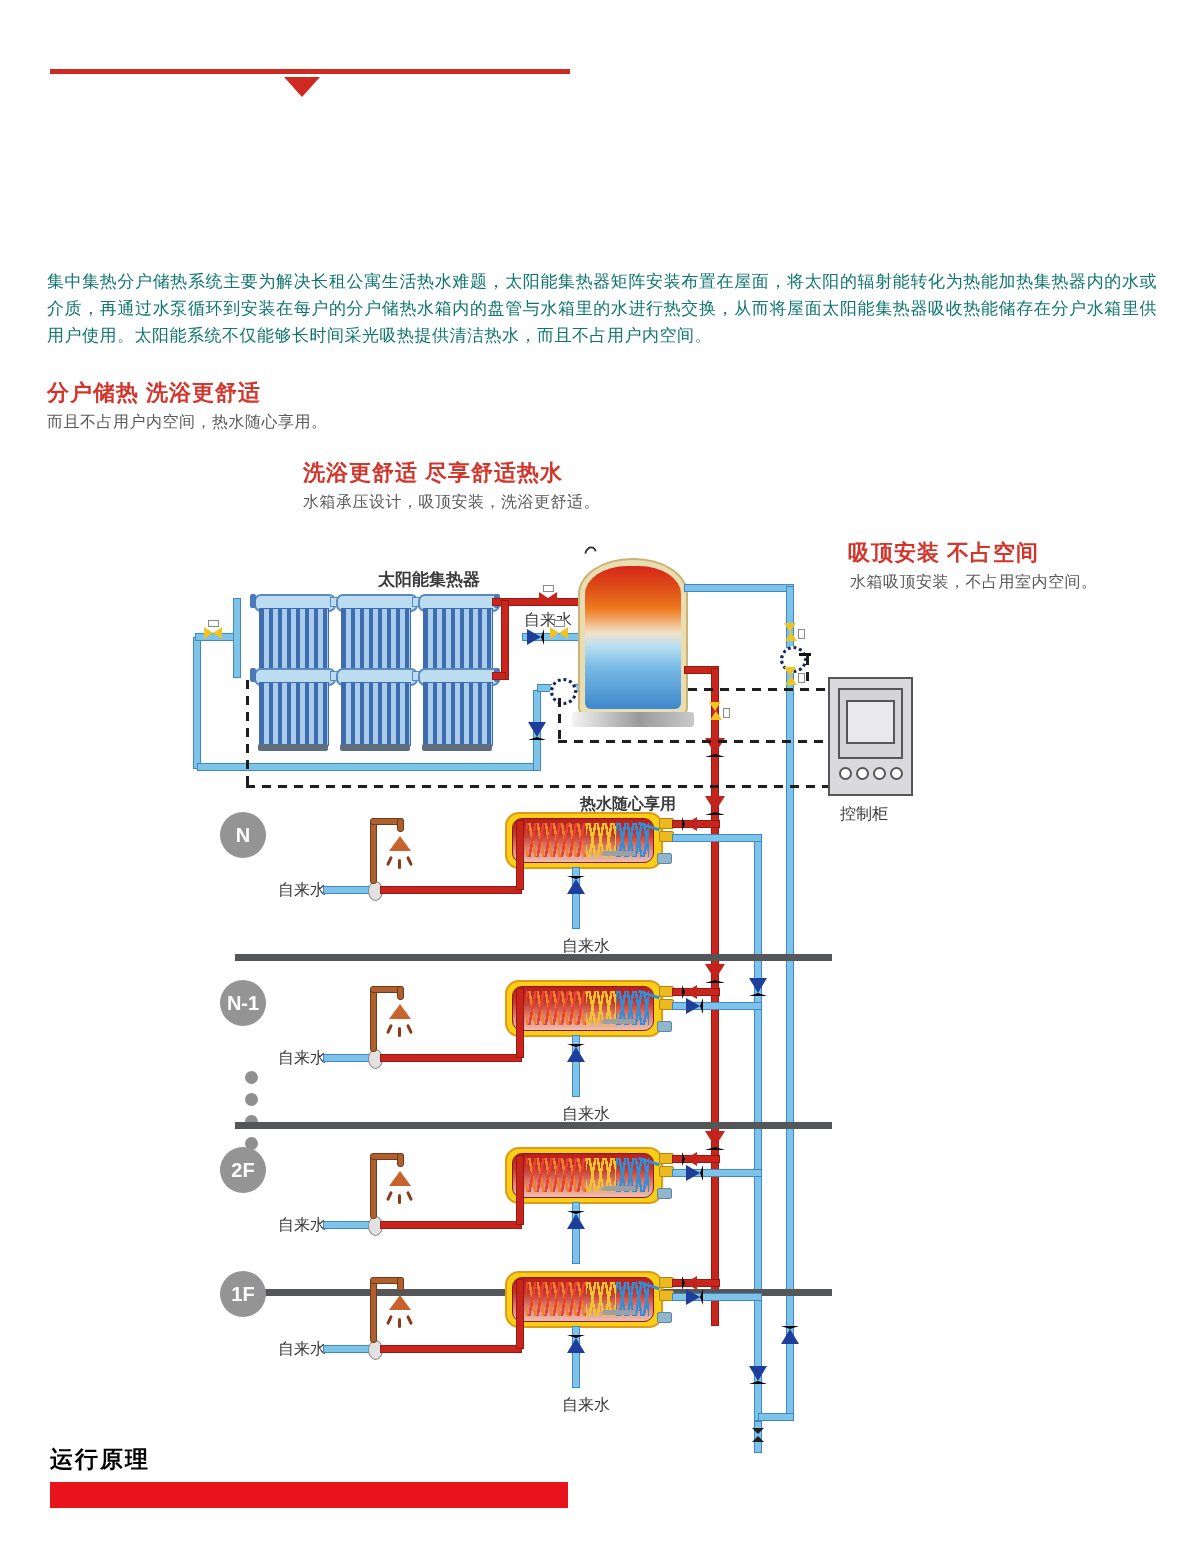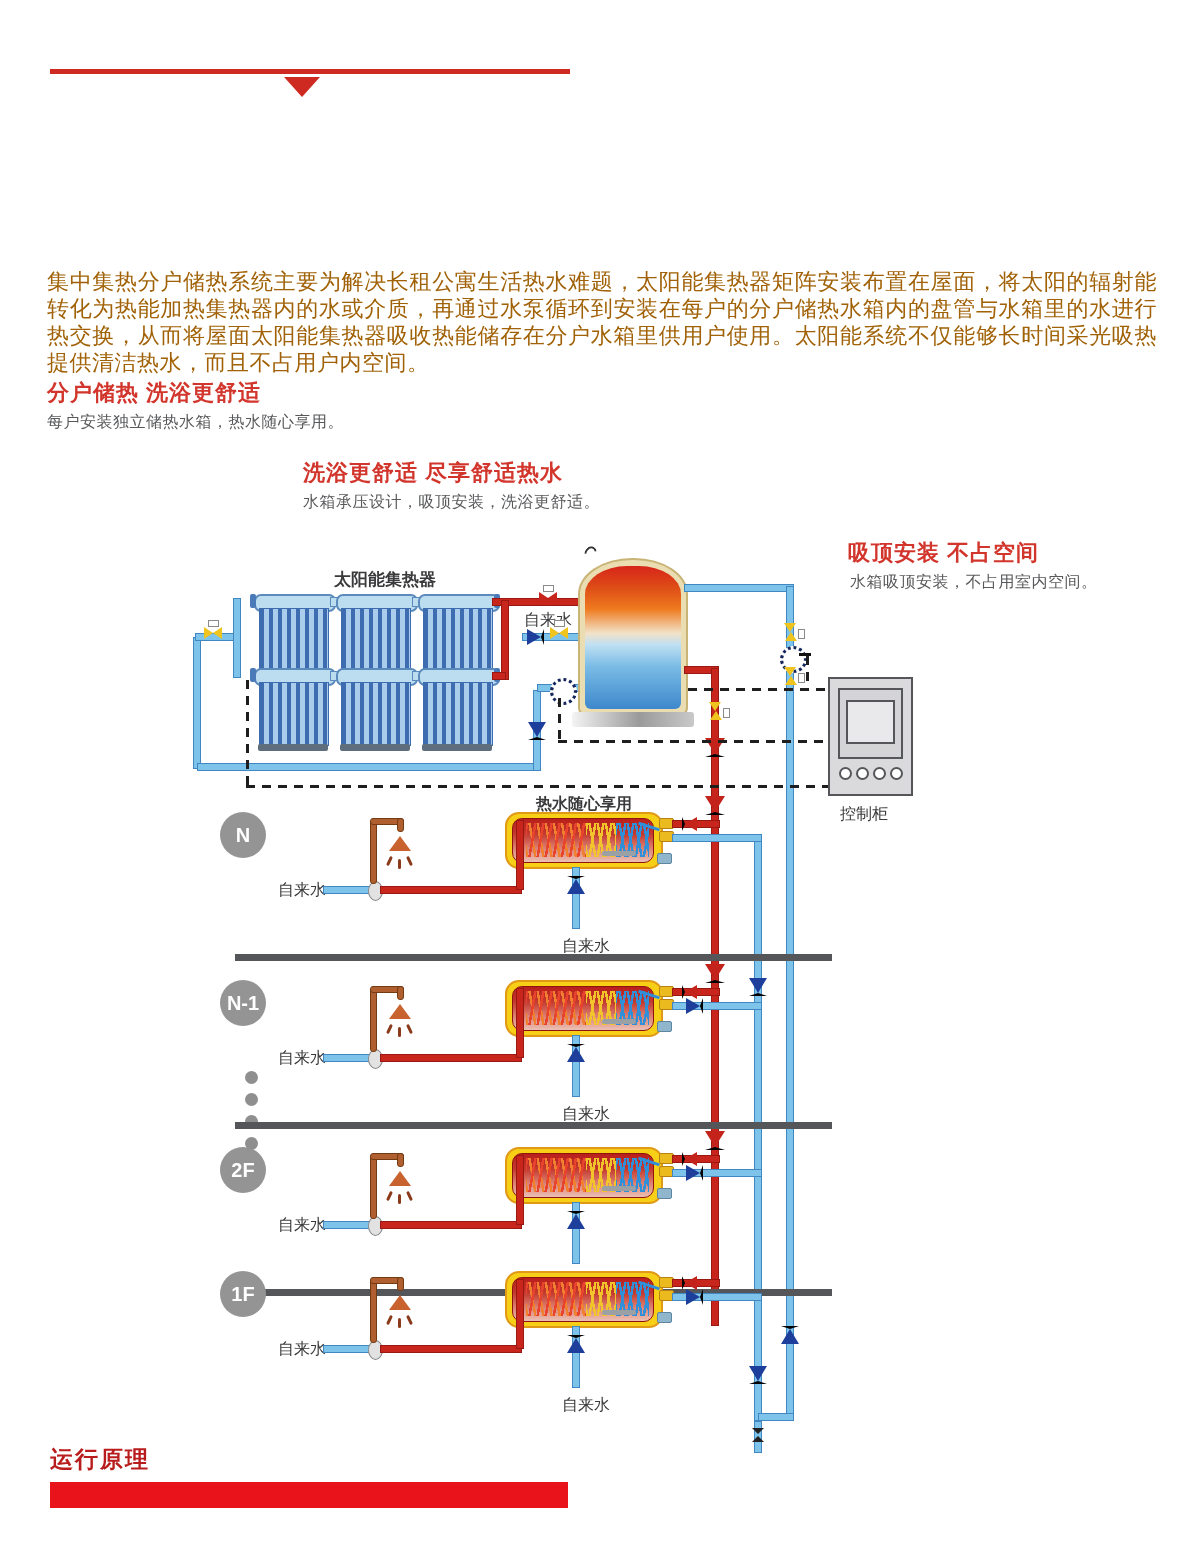--- a/index.html
+++ b/index.html
@@ -1,26 +1,26 @@
 <!DOCTYPE html>
 <html><head>
 <meta charset="utf-8">
 <style>
   html,body{margin:0;padding:0;background:#fff;}
   #canvas{position:relative;width:1200px;height:1561px;background:#fff;overflow:hidden;
           font-family:"Liberation Sans","DejaVu Sans",sans-serif;}
   .abs{position:absolute;box-sizing:border-box;}
   
   .title{font-size:36px;font-weight:bold;color:#d2352b;letter-spacing:2px;}
-  .intro{font-size:22px;line-height:27px;color:#a16207;letter-spacing:.5px;text-align:justify;}
+  .intro{font-size:17px;line-height:27px;color:#0f766e;letter-spacing:.5px;text-align:justify;}
   .feat-h{font-size:22px;font-weight:bold;color:#d2352b;letter-spacing:1px;}
   .feat-p{font-size:16px;color:#58595b;letter-spacing:.5px;}
-  .dlabel{font-size:16px;color:#3a3a3c;font-weight:bold;white-space:nowrap;}
+  .dlabel{font-size:16px;color:#3a3a3c;font-weight:bold;white-space:nowrap;margin-left:44px;}
   .dlabel2{font-size:16px;color:#3a3a3c;white-space:nowrap;}
-  .footer-h{font-size:23px;font-weight:bold;color:#b91c1c;letter-spacing:2px;}
+  .footer-h{font-size:23px;font-weight:bold;color:#000000;letter-spacing:2px;}
   
   .pipe{position:absolute;box-sizing:border-box;}
   .pb{background:#7ec3ea;border:1px solid #4187c2;}
   .pr{background:#c8251d;border:1px solid #9a1812;}
   .brown{background:#b06030;border:1px solid #743a12;border-radius:3px;}
   .arr{position:absolute;width:0;height:0;border-style:solid;}
   .arr-down-red{border-left:10px solid transparent;border-right:10px solid transparent;border-top:16px solid #c4231b;}
   .arr-left-red{border-top:7px solid transparent;border-bottom:7px solid transparent;border-right:12px solid #c4231b;}
   .arr-up-blue{border-left:9px solid transparent;border-right:9px solid transparent;border-bottom:15px solid #1d3f9b;}
   .arr-down-blue{border-left:9px solid transparent;border-right:9px solid transparent;border-top:15px solid #1d3f9b;}
@@ -76,21 +76,21 @@
 <body>
 
 <div id="canvas">
 
   <div class="abs" style="left:50px;top:69px;width:520px;height:5px;background:#cf2a22;"></div>
   <div class="abs" style="left:284px;top:77px;width:0;height:0;border-left:18px solid transparent;border-right:18px solid transparent;border-top:20px solid #cf2a22;"></div>
 
   <div class="abs intro" style="left:47px;top:268px;width:1110px;">集中集热分户储热系统主要为解决长租公寓生活热水难题，太阳能集热器矩阵安装布置在屋面，将太阳的辐射能转化为热能加热集热器内的水或介质，再通过水泵循环到安装在每户的分户储热水箱内的盘管与水箱里的水进行热交换，从而将屋面太阳能集热器吸收热能储存在分户水箱里供用户使用。太阳能系统不仅能够长时间采光吸热提供清洁热水，而且不占用户内空间。</div>
 
   <div class="abs feat-h" style="left:47px;top:378px;">分户储热 洗浴更舒适</div>
-  <div class="abs feat-p" style="left:47px;top:412px;">每户安装独立储热水箱，热水随心享用。</div>
+  <div class="abs feat-p" style="left:47px;top:412px;">而且不占用户内空间，热水随心享用。</div>
   <div class="abs feat-h" style="left:303px;top:458px;">洗浴更舒适 尽享舒适热水</div>
   <div class="abs feat-p" style="left:303px;top:492px;">水箱承压设计，吸顶安装，洗浴更舒适。</div>
   <div class="abs feat-h" style="left:848px;top:538px;">吸顶安装 不占空间</div>
   <div class="abs feat-p" style="left:850px;top:572px;">水箱吸顶安装，不占用室内空间。</div>
 
   <div class="abs dlabel" style="left:334px;top:568px;font-size:17px;">太阳能集热器</div>
 
   <div class="pipe pb" style="left:193px;top:637px;width:8px;height:132px;"></div>
   <div class="pipe pb" style="left:195px;top:633px;width:44px;height:8px;"></div>
   <div class="valve" style="left:204px;top:627px;">

